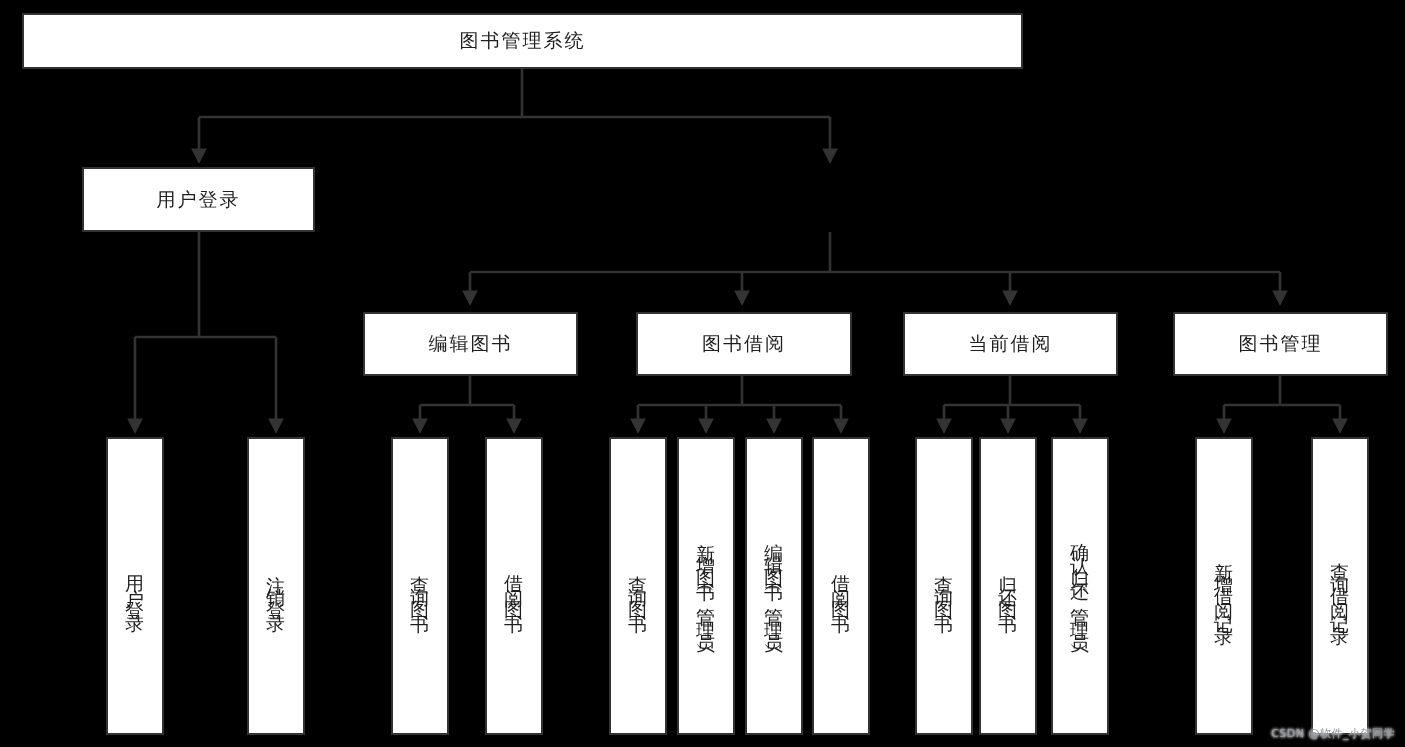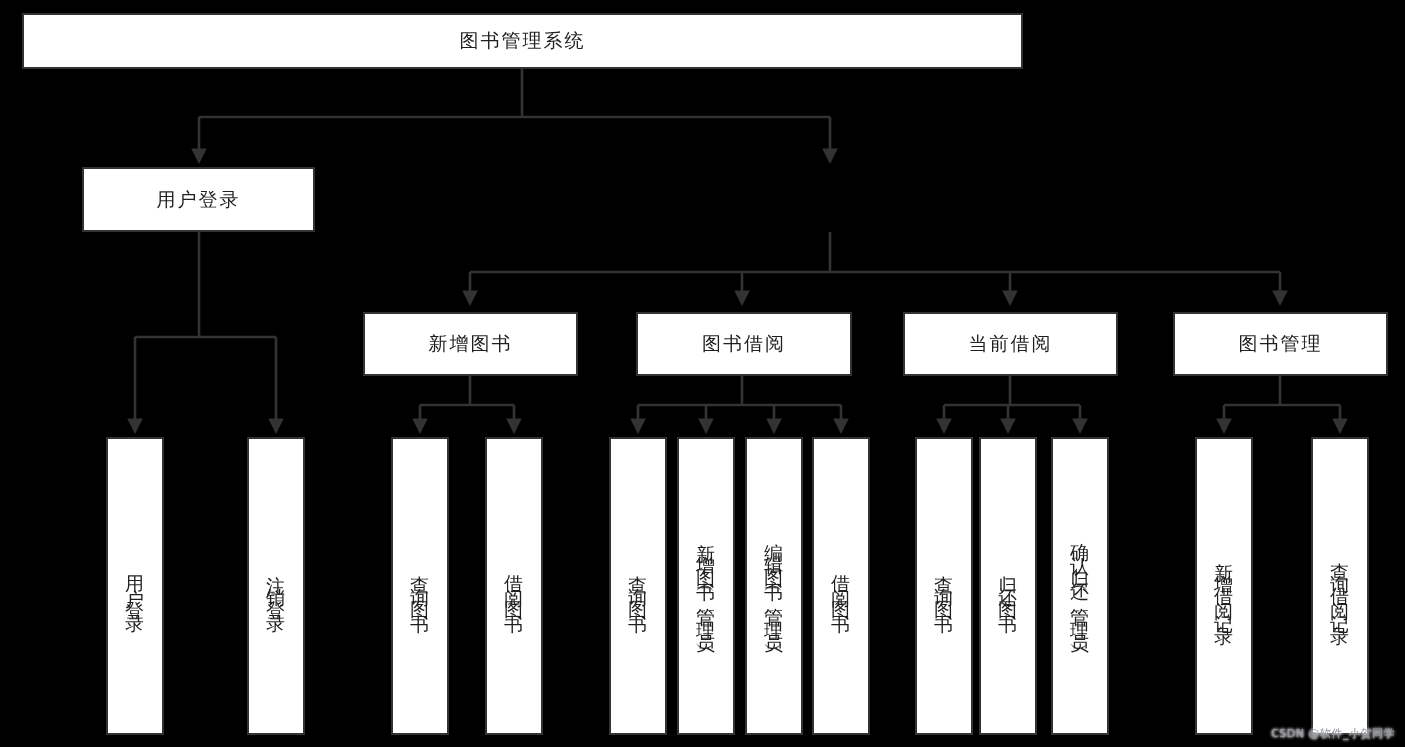--- a/index.html
+++ b/index.html
@@ -112,21 +112,21 @@
 
   <div class="box" style="left:22px;top:13px;width:1001px;height:56px">
     <span class="ht">图书管理系统</span>
   </div>
 
   <div class="box" style="left:82px;top:167px;width:233px;height:65px">
     <span class="ht">用户登录</span>
   </div>
 
   <div class="box" style="left:363px;top:312px;width:215px;height:64px">
-    <span class="ht">新增图书</span>
+    <span class="ht">编辑图书</span>
   </div>
   <div class="box" style="left:903px;top:312px;width:215px;height:64px">
     <span class="ht">当前借阅</span>
   </div>
   <div class="box" style="left:636px;top:312px;width:216px;height:64px">
     <span class="ht">图书借阅</span>
   </div>
   <div class="box" style="left:1173px;top:312px;width:215px;height:64px">
     <span class="ht">图书管理</span>
   </div>

